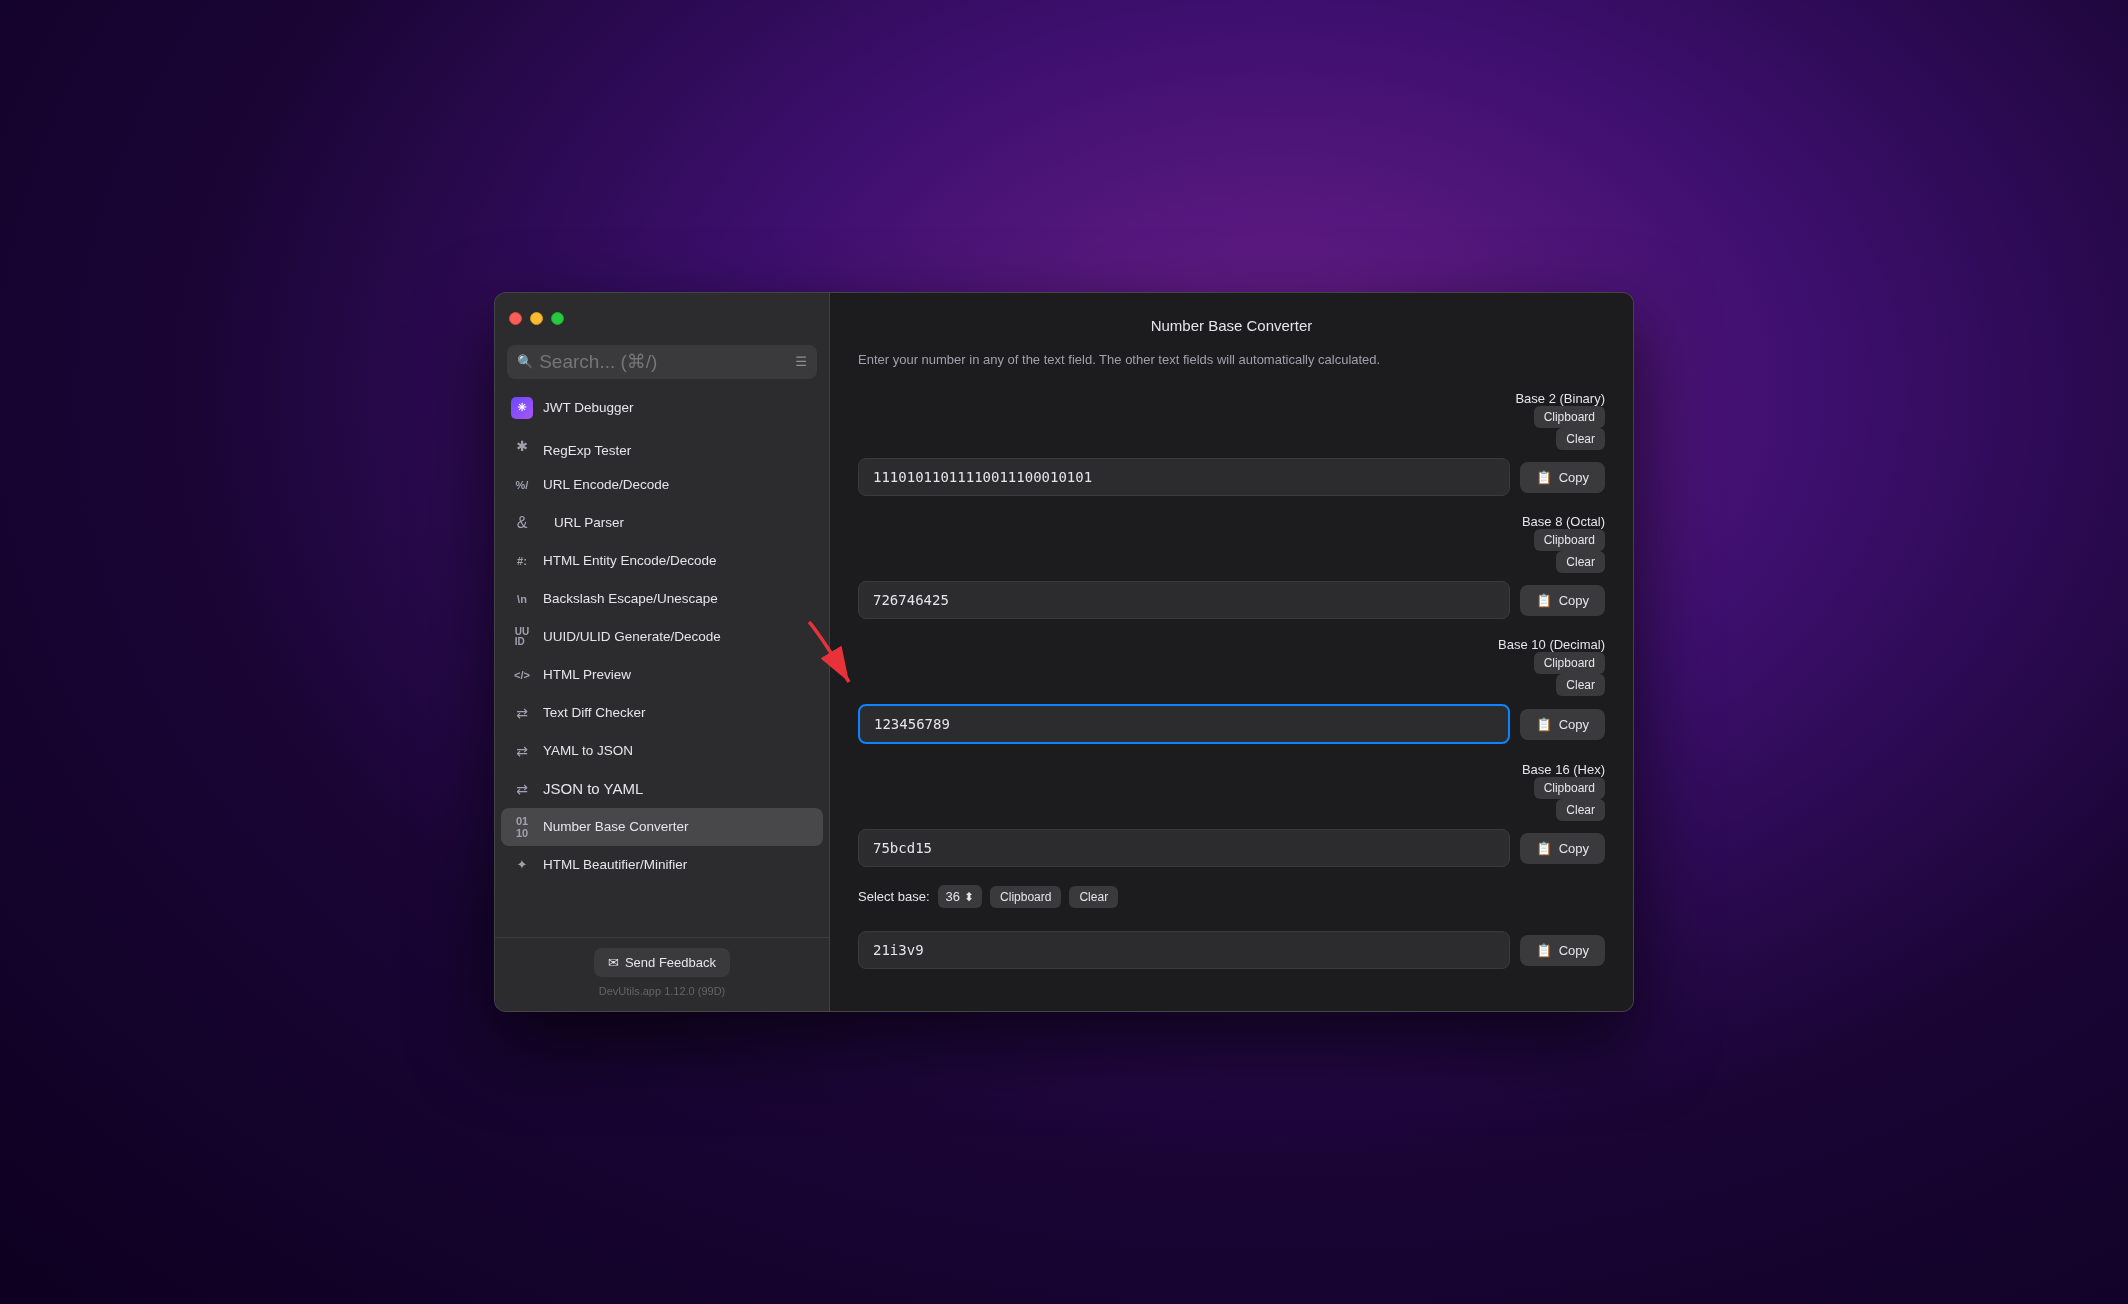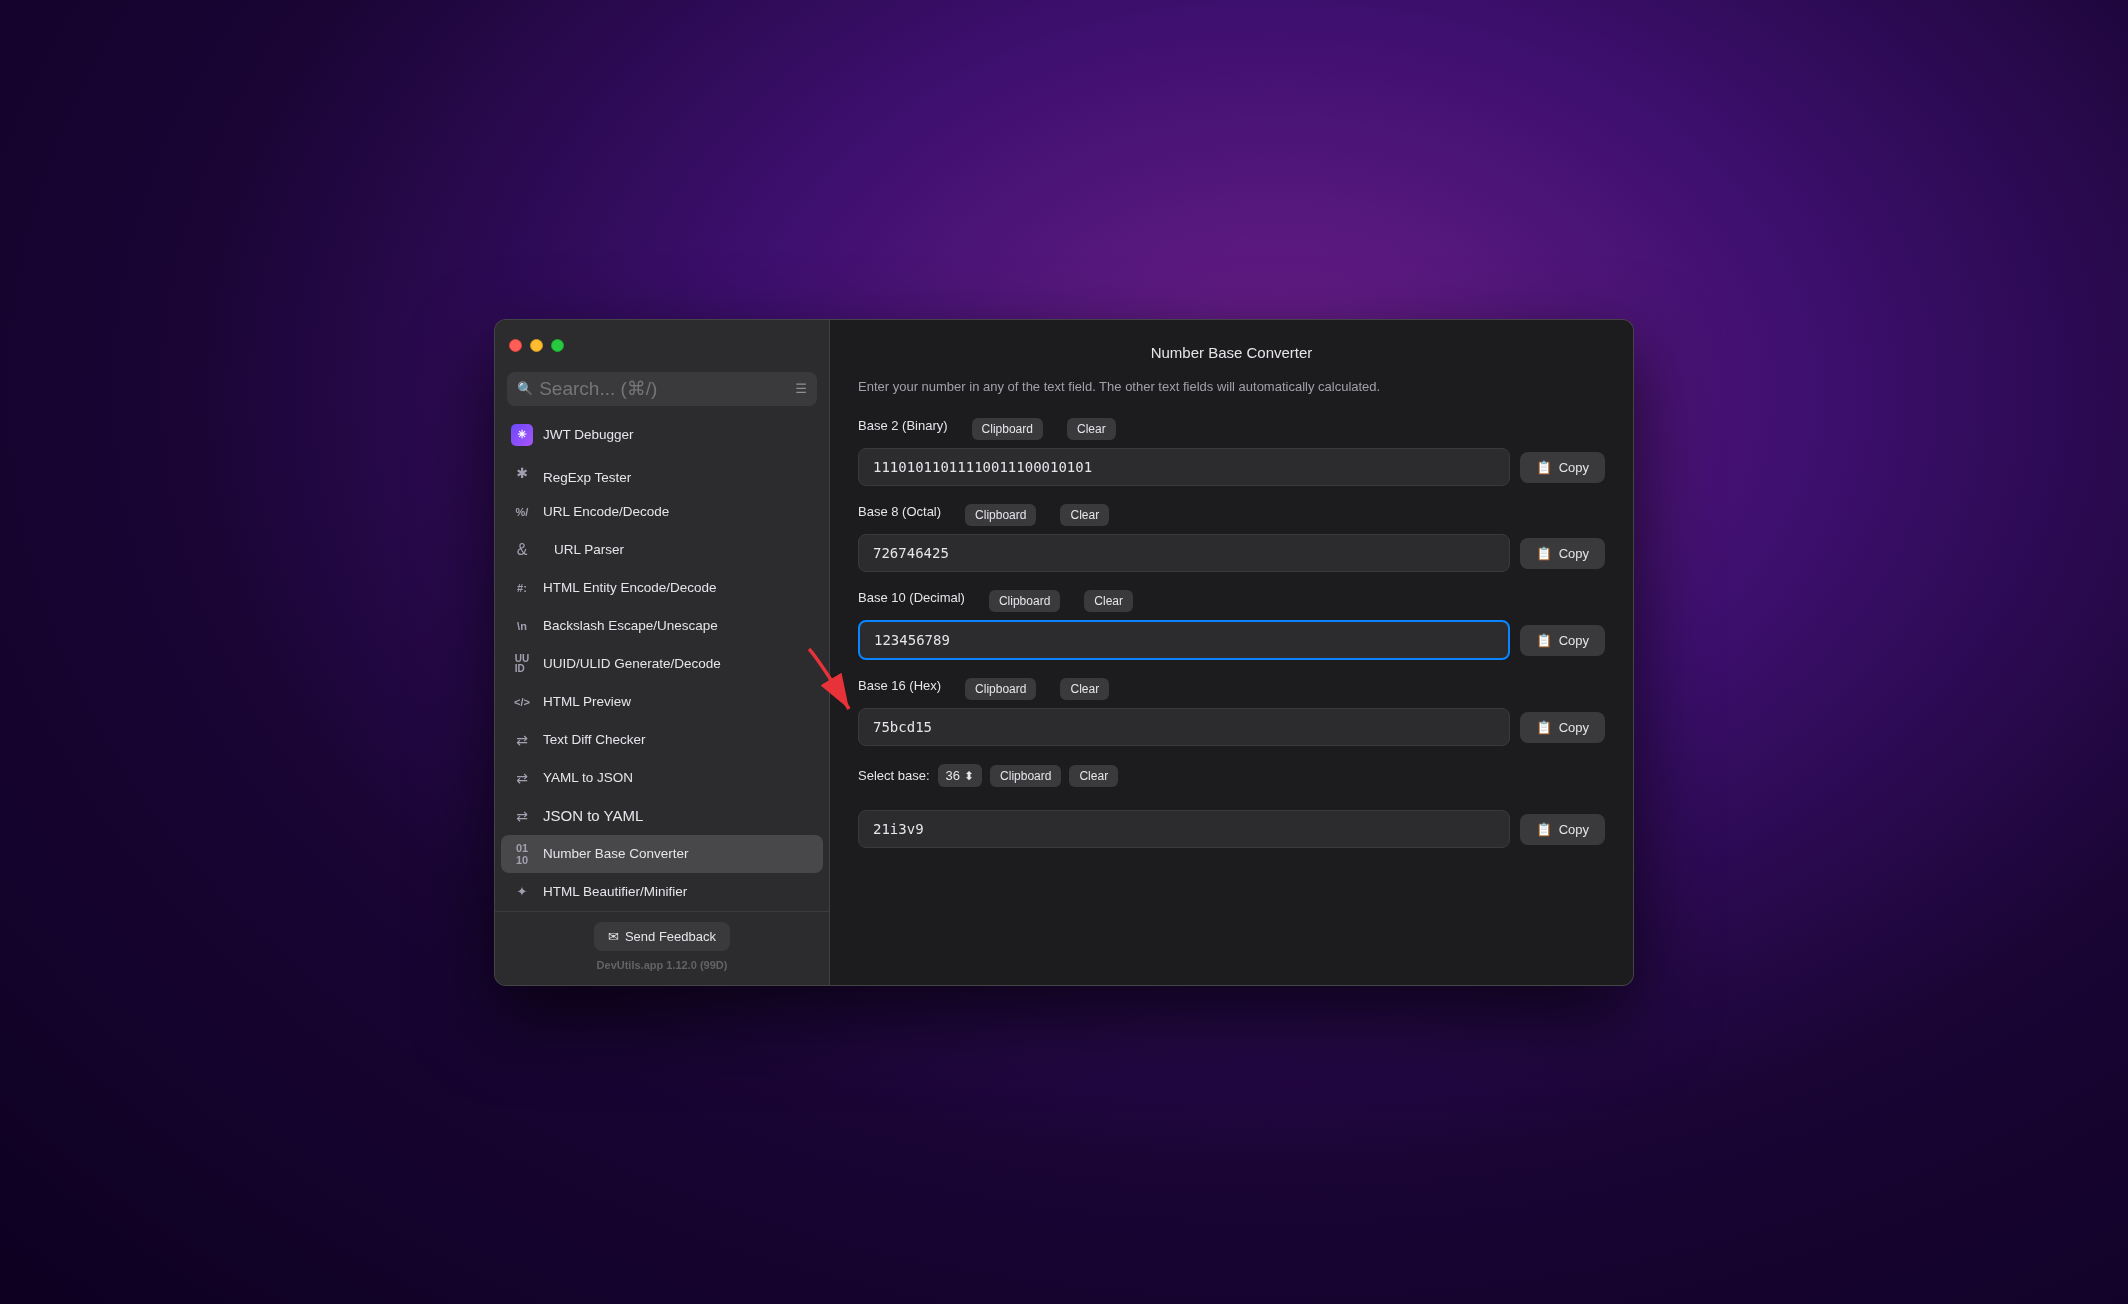--- a/index.html
+++ b/index.html
@@ -145,21 +145,21 @@
       color: #e5e5ea;
       font-size: 13px;
       padding: 7px 14px;
       cursor: pointer;
       font-family: inherit;
     }
 
     .version-text {
       font-size: 11px;
       color: #636366;
-      font-weight: 700;
+      font-weight: 400;
     }
 
     
     .main-content {
       flex: 1;
       background: #1c1c1e;
       display: flex;
       flex-direction: column;
       padding: 24px 28px;
       overflow-y: auto;
@@ -179,23 +179,24 @@
       margin-bottom: 22px;
       line-height: 1.5;
     }
 
     .base-section {
       margin-bottom: 18px;
     }
 
     .base-label-row {
       display: flex;
-      align-items: flex-start;
-      gap: 24px;
+      align-items: flex-end;
+      gap: 0;
       margin-bottom: 8px;
+      flex-direction: column;
     }
 
     .base-label {
       font-size: 13px;
       color: #e5e5ea;
       font-weight: 400;
     }
 
     .btn-small {
       background: #3a3a3c;

